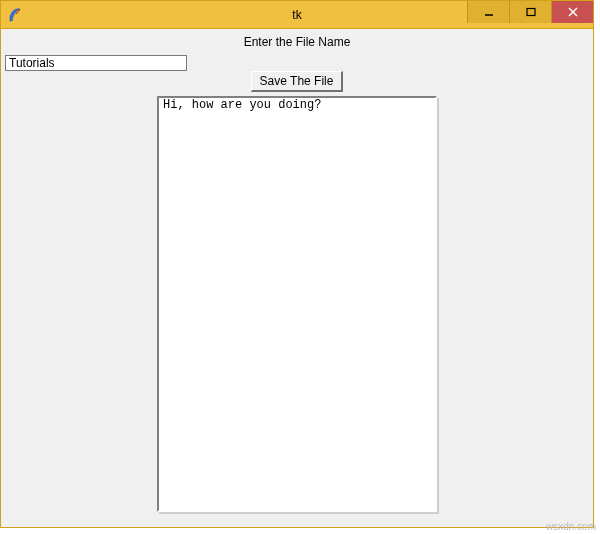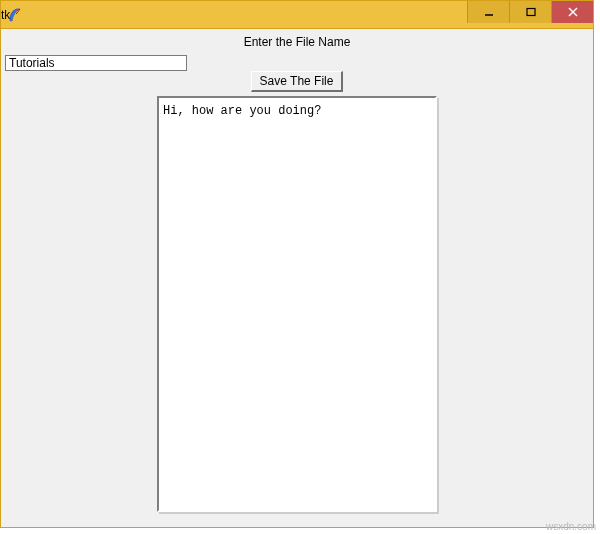--- a/index.html
+++ b/index.html
@@ -36,20 +36,21 @@
       display: inline-block;
     }
     .titlebar-icon svg {
       width: 16px;
       height: 16px;
     }
     .titlebar-title {
       position: absolute;
       left: 0;
       right: 0;
+      text-align: center;
       font-size: 12px;
       color: #000;
       pointer-events: none;
     }
     .win-controls {
       position: absolute;
       right: 0;
       top: 0;
       display: flex;
       height: 22px;
@@ -121,21 +122,21 @@
       box-shadow: 2px 2px 0 rgba(0,0,0,0.15);
     }
     .text-content {
       width: 100%;
       height: 100%;
       border: none;
       outline: none;
       resize: none;
       font-family: "Courier New", monospace;
       font-size: 12px;
-      padding: 6px 4px;
+      padding: 0 4px;
       background: #fff;
     }
     .watermark {
       position: absolute;
       right: 4px;
       bottom: 2px;
       font-size: 10px;
       color: #bbb;
       font-family: Arial, sans-serif;
       text-align: center;

